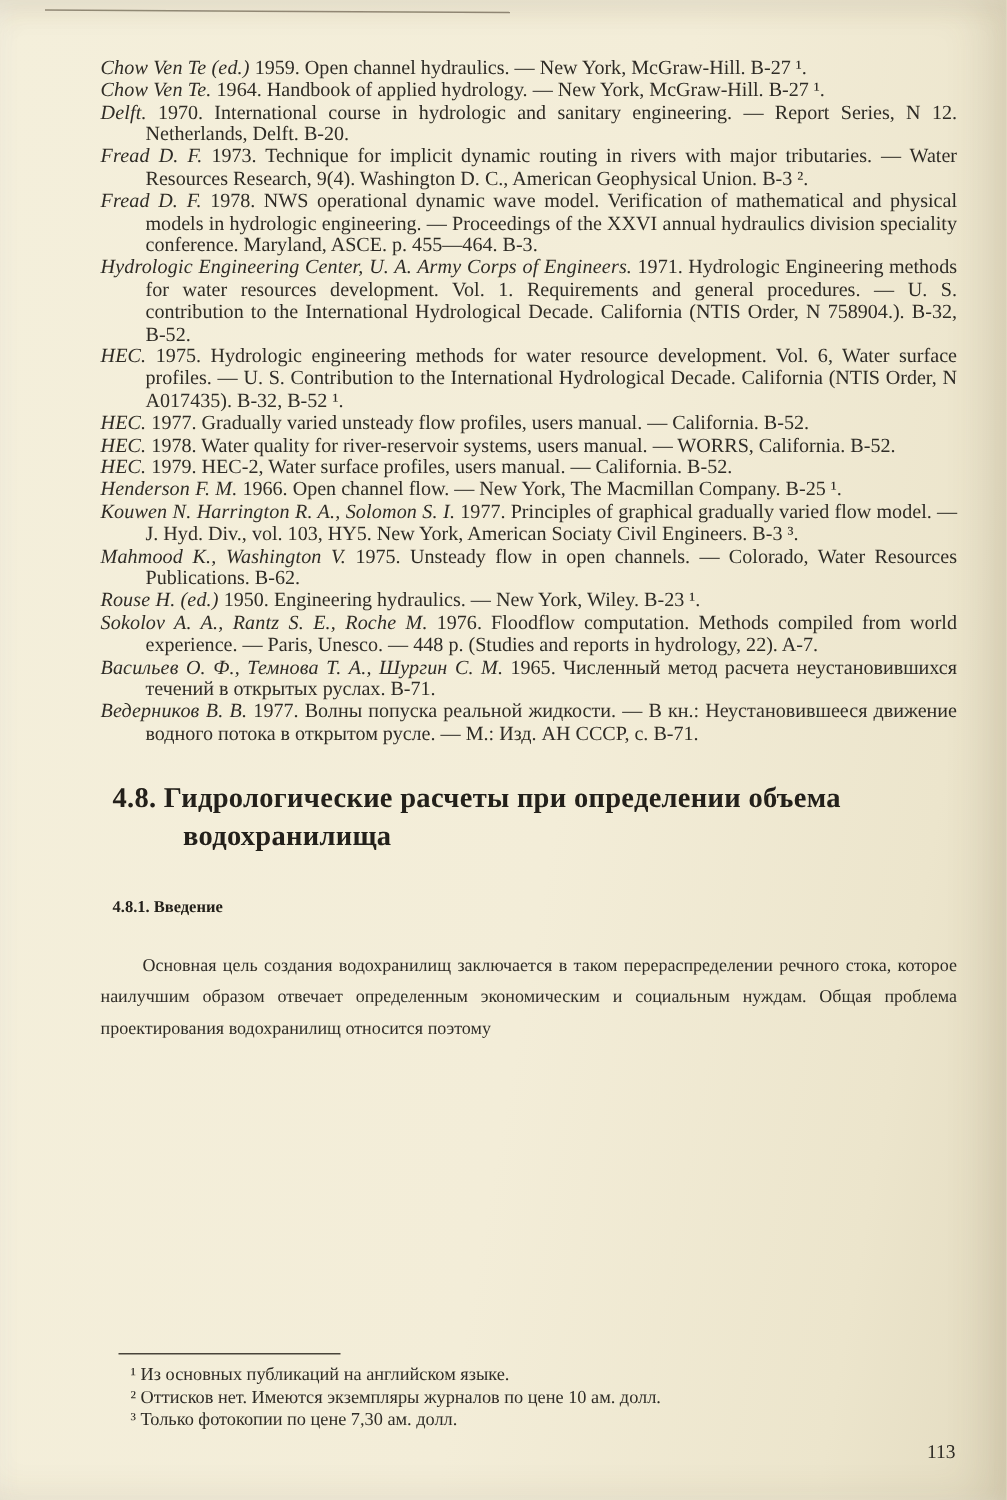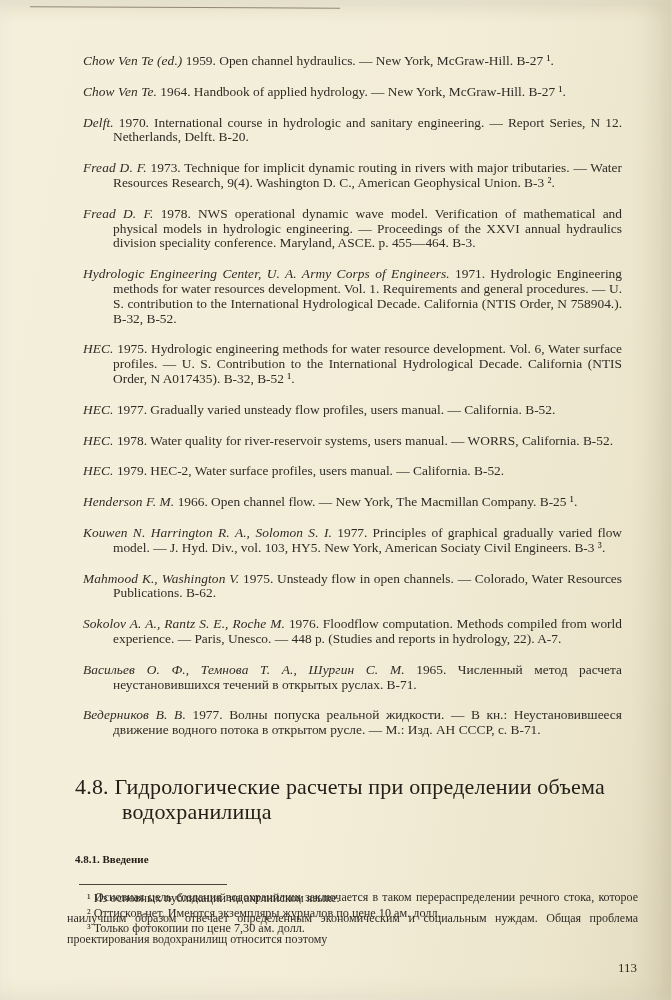--- a/index.html
+++ b/index.html
@@ -21,47 +21,47 @@
   }
   .scan-artifact-line {
     position: absolute; top: 7px; left: 30px; width: 310px; height: 1px;
     background: rgba(70,58,40,0.55); transform: rotate(0.3deg);
   }
   .content {
     position: absolute; left: 67px; top: 38px; width: 571px;
   }
   .refs { font-size: 13.4px; line-height: 14.8px; }
   .ref {
-    margin: 16px;
+    margin: 0;
     padding-left: 30px;
     text-indent: -30px;
     text-align: justify;
   }
   .ref i { letter-spacing: 0.1px; }
   .section-heading {
-    margin: 36px 0 0 8px;
+    margin: 23px 0 0 8px;
     max-width: 490px;
-    font-size: 22px; line-height: 25.5px;
-    font-weight: normal; color: #23201a;
+    font-size: 19px; line-height: 25.5px;
+    font-weight: bold; color: #23201a;
     padding-left: 47px; text-indent: -47px;
     letter-spacing: 0.2px;
   }
   .sub-heading {
     margin: 26px 0 0 8px;
     font-size: 11px; line-height: 17px;
     font-weight: bold; color: #23201a;
   }
   .body-para {
     margin: 19px 0 0 0;
     font-size: 12px; line-height: 21px;
     text-align: justify;
     text-indent: 28px;
   }
   .footnote-block {
-    position: absolute; left: 67px; bottom: 64px; width: 571px;
+    position: absolute; left: 67px; bottom: 46px; width: 571px;
   }
   .footnote-rule {
     width: 148px; height: 0;
     margin: 0 0 6px 12px;
     border-top: 1px solid #49443a;
   }
   .fn {
     margin: 0;
     font-size: 12.2px; line-height: 15px;
     text-align: justify;
@@ -86,20 +86,21 @@
       <p class="ref"><i>Fread D. F.</i> <span>1973. Technique for implicit dynamic routing in rivers with major tributaries. — Water Resources Research, 9(4). Washington D. C., American Geophysical Union. B-3 ².</span></p>
       <p class="ref"><i>Fread D. F.</i> <span>1978. NWS operational dynamic wave model. Verification of mathematical and physical models in hydrologic engineering. — Proceedings of the XXVI annual hydraulics division speciality conference. Maryland, ASCE. p. 455—464. B-3.</span></p>
       <p class="ref"><i>Hydrologic Engineering Center, U. A. Army Corps of Engineers.</i> <span>1971. Hydrologic Engineering methods for water resources development. Vol. 1. Requirements and general procedures. — U. S. contribution to the International Hydrological Decade. California (NTIS Order, N 758904.). B-32, B-52.</span></p>
       <p class="ref"><i>HEC.</i> <span>1975. Hydrologic engineering methods for water resource development. Vol. 6, Water surface profiles. — U. S. Contribution to the International Hydrological Decade. California (NTIS Order, N A017435). B-32, B-52 ¹.</span></p>
       <p class="ref"><i>HEC.</i> <span>1977. Gradually varied unsteady flow profiles, users manual. — California. B-52.</span></p>
       <p class="ref"><i>HEC.</i> <span>1978. Water quality for river-reservoir systems, users manual. — WORRS, California. B-52.</span></p>
       <p class="ref"><i>HEC.</i> <span>1979. HEC-2, Water surface profiles, users manual. — California. B-52.</span></p>
       <p class="ref"><i>Henderson F. M.</i> <span>1966. Open channel flow. — New York, The Macmillan Company. B-25 ¹.</span></p>
       <p class="ref"><i>Kouwen N. Harrington R. A., Solomon S. I.</i> <span>1977. Principles of graphical gradually varied flow model. — J. Hyd. Div., vol. 103, HY5. New York, American Sociaty Civil Engineers. B-3 ³.</span></p>
       <p class="ref"><i>Mahmood K., Washington V.</i> <span>1975. Unsteady flow in open channels. — Colorado, Water Resources Publications. B-62.</span></p>
+      <p class="ref"><i>Rouse H. (ed.)</i> <span>1950. Engineering hydraulics. — New York, Wiley. B-23 ¹.</span></p>
       <p class="ref"><i>Sokolov A. A., Rantz S. E., Roche M.</i> <span>1976. Floodflow computation. Methods compiled from world experience. — Paris, Unesco. — 448 p. (Studies and reports in hydrology, 22). A-7.</span></p>
       <p class="ref"><i>Васильев О. Ф., Темнова Т. А., Шургин С. М.</i> <span>1965. Численный метод расчета неустановившихся течений в открытых руслах. В-71.</span></p>
       <p class="ref"><i>Ведерников В. В.</i> <span>1977. Волны попуска реальной жидкости. — В кн.: Неустановившееся движение водного потока в открытом русле. — М.: Изд. АН СССР, с. В-71.</span></p>
     </div>
 
     <h2 class="section-heading">4.8. Гидрологические расчеты при определении объема водохранилища</h2>
     <h3 class="sub-heading">4.8.1. Введение</h3>
     <p class="body-para">Основная цель создания водохранилищ заключается в таком перераспределении речного стока, которое наилучшим образом отвечает определенным экономическим и социальным нуждам. Общая проблема проектирования водохранилищ относится поэтому</p>
   </div>
 

